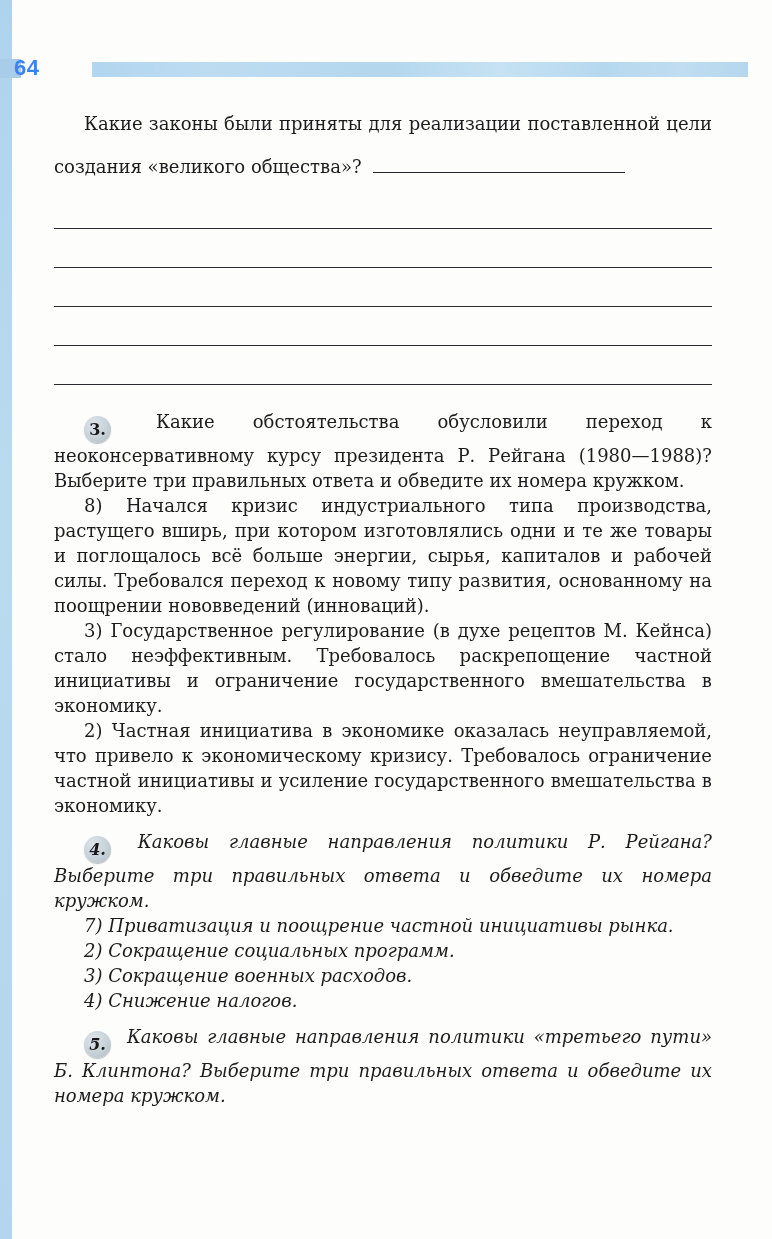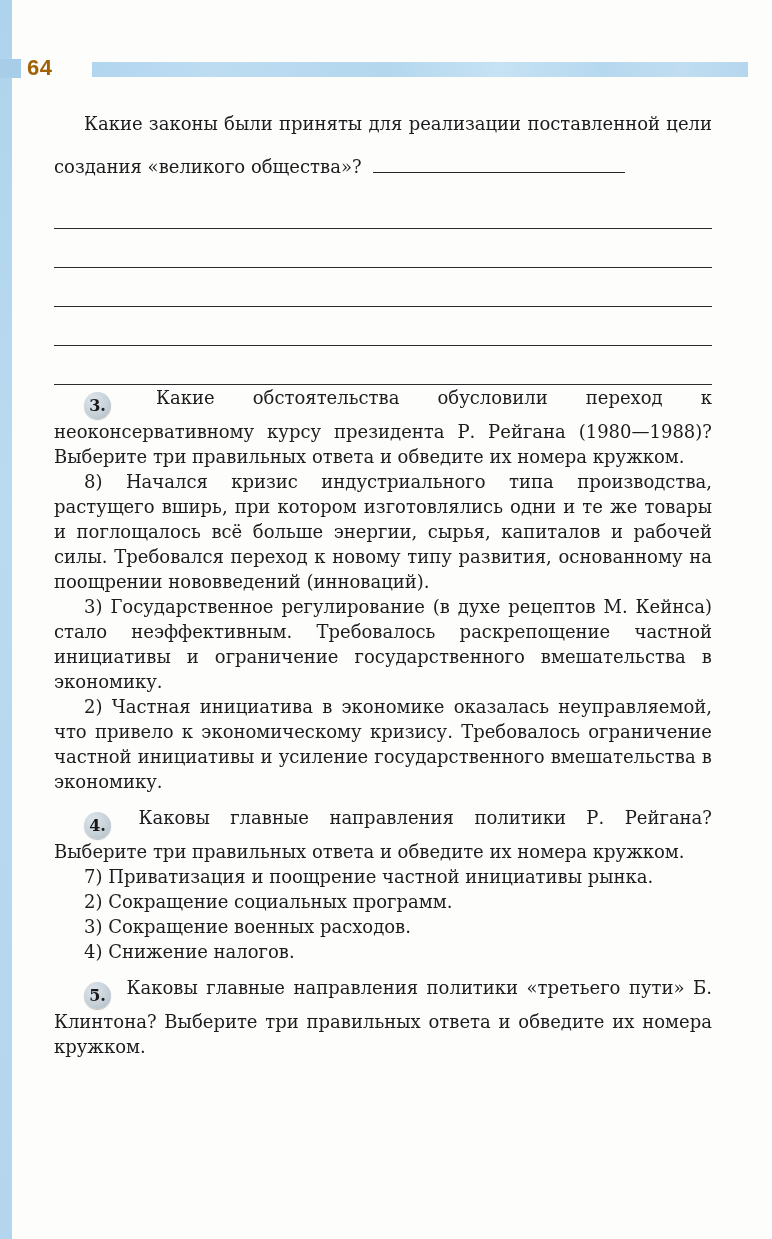--- a/index.html
+++ b/index.html
@@ -22,25 +22,25 @@
 
   
   .corner-block {
     position: absolute;
     left: 0; top: 59px;
     width: 21px; height: 19px;
     background: #a7cde9;
   }
   .page-number {
     position: absolute;
-    left: 27px; top: 55px;
+    left: 14px; top: 55px;
     font-family: "Liberation Sans", sans-serif;
     font-weight: bold;
     font-size: 22px;
-    color: #a16207;
+    color: #3b82f6;
     letter-spacing: 0.5px;
   }
   .header-bar {
     position: absolute;
     left: 92px; top: 62px;
     width: 656px; height: 15px;
     background: linear-gradient(90deg,
       #b2d6ef 0%, #bddcf2 18%, #b4d7ee 45%,
       #c6e2f4 62%, #b6d8ef 78%, #c0ddf1 90%, #b5d7ee 100%);
   }
@@ -72,22 +72,22 @@
     margin-left: 6px;
   }
   .rules { margin-top: 2px; }
   .rule {
     height: 39px;
     border-bottom: 1.6px solid #2a2a2e;
   }
 
   
   .qblock { margin-top: 0; }
-  .qblock.first { }
-  .qblock + .qblock { margin-top: 11px; }
+  .qblock.first { margin-top: 24px; }
+  .qblock + .qblock { margin-top: 11px; font-style: italic; }
 
   .qnum {
     display: inline-flex;
     align-items: center;
     justify-content: center;
     width: 27px; height: 27px;
     border-radius: 50%;
     background: radial-gradient(circle at 35% 30%, #dde5ea 0%, #c6d1d8 55%, #aeb9c1 100%);
     box-shadow: 0 1px 1px rgba(70,80,90,0.35);
     font-weight: bold;

